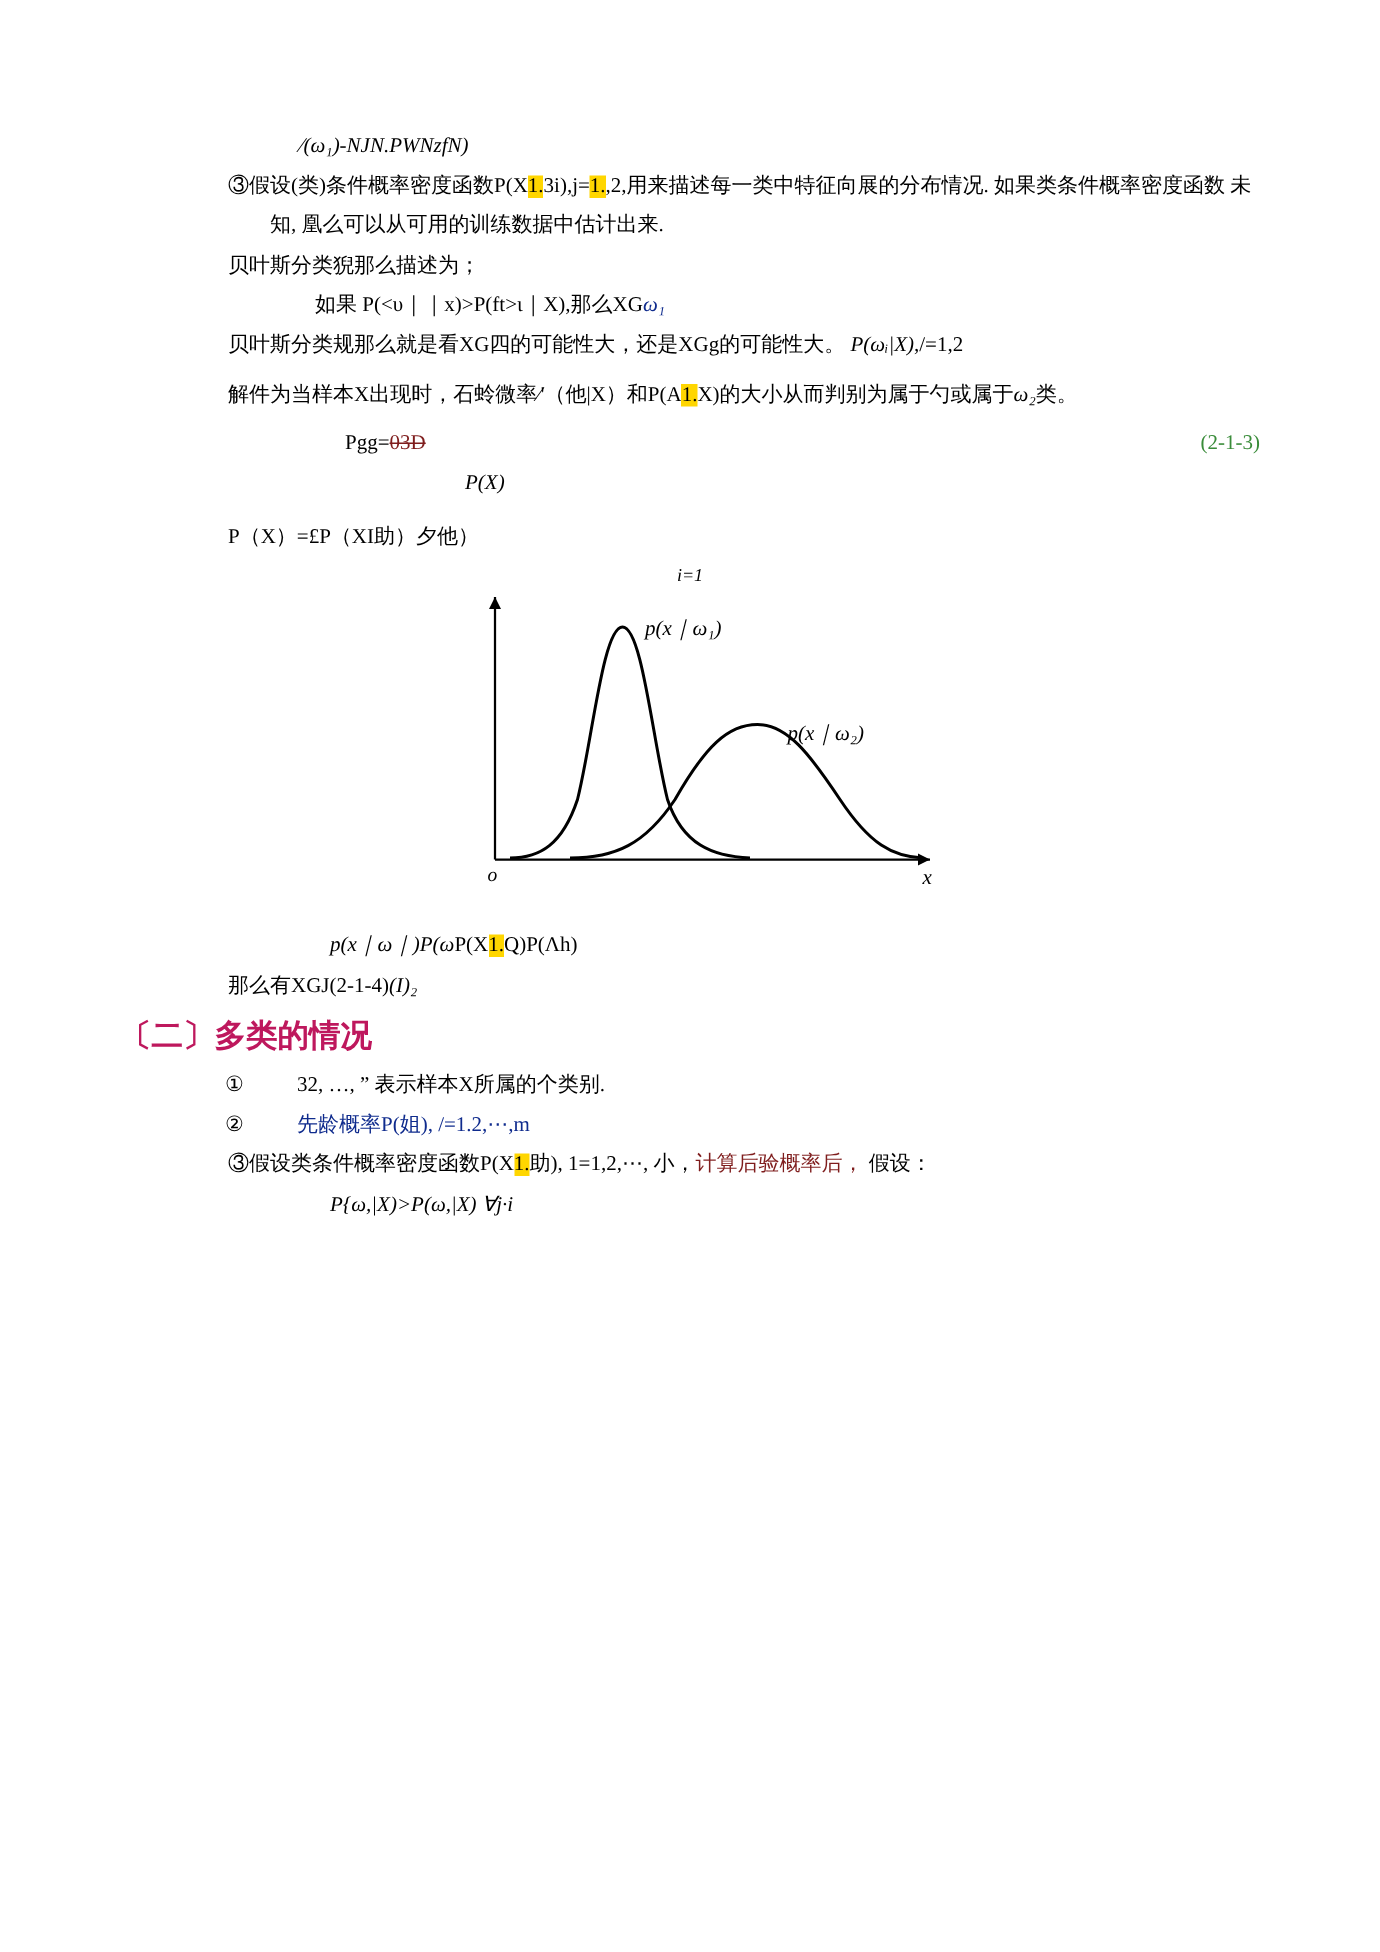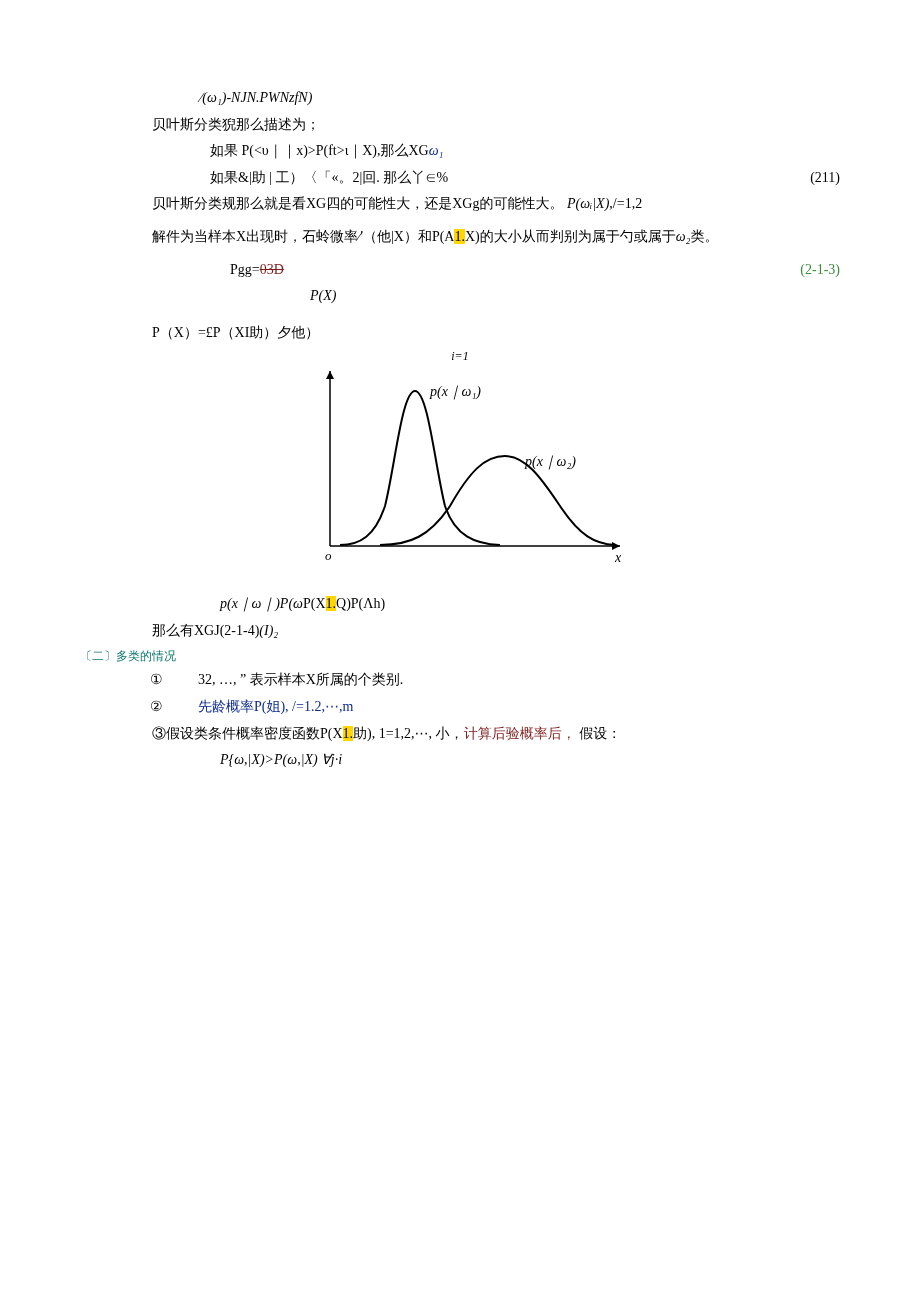--- a/index.html
+++ b/index.html
@@ -18,22 +18,23 @@
     line-height: 1.9;
   }
   .highlight { background: #ffd600; }
   .italic { font-style: italic; }
   .blue-heading {
     color: #0f2b8d;
     font-size: 15px;
     letter-spacing: 1px;
   }
   .blue-heading2 {
-    color: #0f766e;
-    font-size: 12px;
+    color: #be185d;
+    font-size: 21px;
+    font-weight: bold;
   }
   .blue-text { color: #0f2b8d; }
   .green-text { color: #7f1d1d; }
   .strike { text-decoration: line-through; }
   .indent-hanging {
     padding-left: 120px;
     text-indent: 0;
   }
   .indent-body {
     padding-left: 100px;
@@ -59,34 +60,34 @@
 </style>
 </head>
 <body>
 
 <div class="page">
 
   <div class="indent-hanging">
     <span class="italic">∕(ω₁)-NJN.PWNzfN)</span>
   </div>
 
+  <div class="indent-body">
+    <span>③假设(类)条件概率密度函数P(X</span><span class="highlight">1.</span><span>3i),j=</span><span class="highlight">1.</span><span>,2,用来描述每一类中特征向展的分布情况. 如果类条件概率密度函数</span>
+    <span>未知, 凰么可以从可用的训练数据中估计出来.</span>
+  </div>
 
 
   <div style="padding-left:72px;">
     <span>贝叶斯分类猊那么描述为；</span>
   </div>
 
   <div class="indent-formula">
     <span>如果 P(&lt;υ｜｜x)&gt;P(ft&gt;ι｜X),那么XG</span><span class="italic blue-text">ω₁</span>
   </div>
 
-  <div class="eq-row" style="padding-left:130px; box-sizing:border-box;">
-    <span>如果&amp;|助 | 工）〈「«。2|回. 那么丫∈%</span>
-    <span class="eq-right">(211)</span>
-  </div>
 
   <div style="padding-left:72px;">
     <span>贝叶斯分类规那么就是看XG四的可能性大，还是XGg的可能性大。</span>
     <span class="italic">P(ωᵢ|X)</span><span>,/=1,2</span>
   </div>
 
   <div style="padding-left:72px; margin-top:6px;">
     <span>解件为当样本X出现时，石蛉微率∕'（他|X）和P(A</span><span class="highlight">1.</span><span>X)的大小从而判别为属于勺或属于</span><span class="italic">ω₂</span><span>类。</span>
   </div>
 

